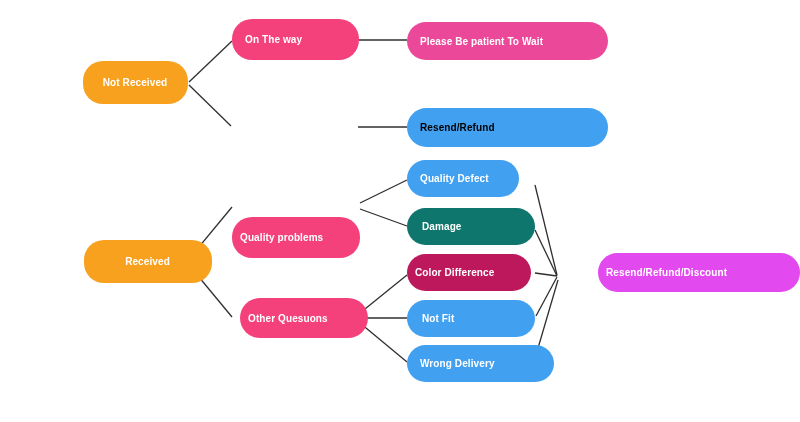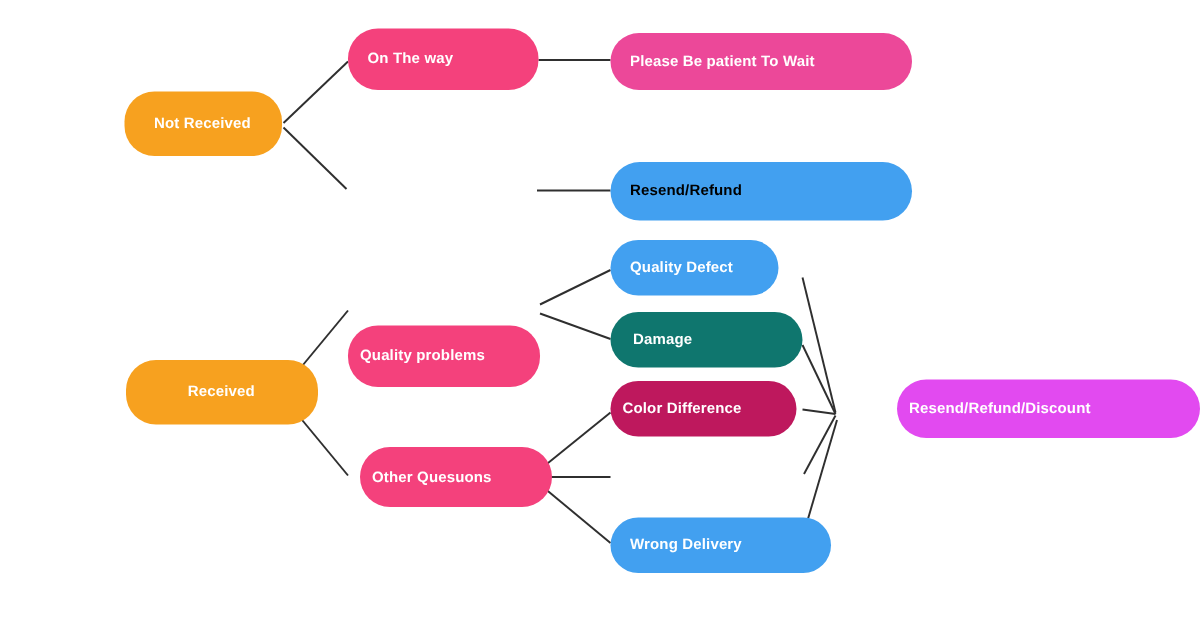--- a/index.html
+++ b/index.html
@@ -87,18 +87,19 @@
   <div class="node pad-s" style="left: 232px; top: 185px; width: 128px; height: 41px; background-color: rgb(244, 65, 124); color: rgb(255, 255, 255); margin-top: 32px;">Quality problems</div>
 
   <div class="node pad-s" style="left: 240px; top: 298px; width: 128px; height: 40px; background-color: rgb(244, 65, 124); color: rgb(255, 255, 255);">Other Quesuons</div>
 
   <div class="node" style="left: 407px; top: 160px; width: 112px; height: 37px; background-color: rgb(66, 160, 240); color: rgb(255, 255, 255);">Quality Defect</div>
 
   <div class="node pad-m" style="left: 407px; top: 208px; width: 128px; height: 37px; background-color: #0f766e; color: rgb(255, 255, 255);">Damage</div>
 
   <div class="node pad-s" style="left: 407px; top: 254px; width: 124px; height: 37px; background-color: #be185d; color: rgb(255, 255, 255);">Color Difference</div>
 
+  <div class="node pad-m" style="left: 407px; top: 300px; width: 128px; height: 37px; background-color: rgb(66, 160, 240); color: rgb(255, 255, 255);">Not Fit</div>
 
   <div class="node" style="left: 407px; top: 345px; width: 147px; height: 37px; background-color: rgb(66, 160, 240); color: rgb(255, 255, 255);">Wrong Delivery</div>
 
   <div class="node pad-s" style="left: 558px; top: 253px; width: 202px; height: 39px; background-color: rgb(226, 74, 240); color: rgb(255, 255, 255); margin-left: 40px;">Resend/Refund/Discount</div>
 
 </div>
 
 </body></html>

